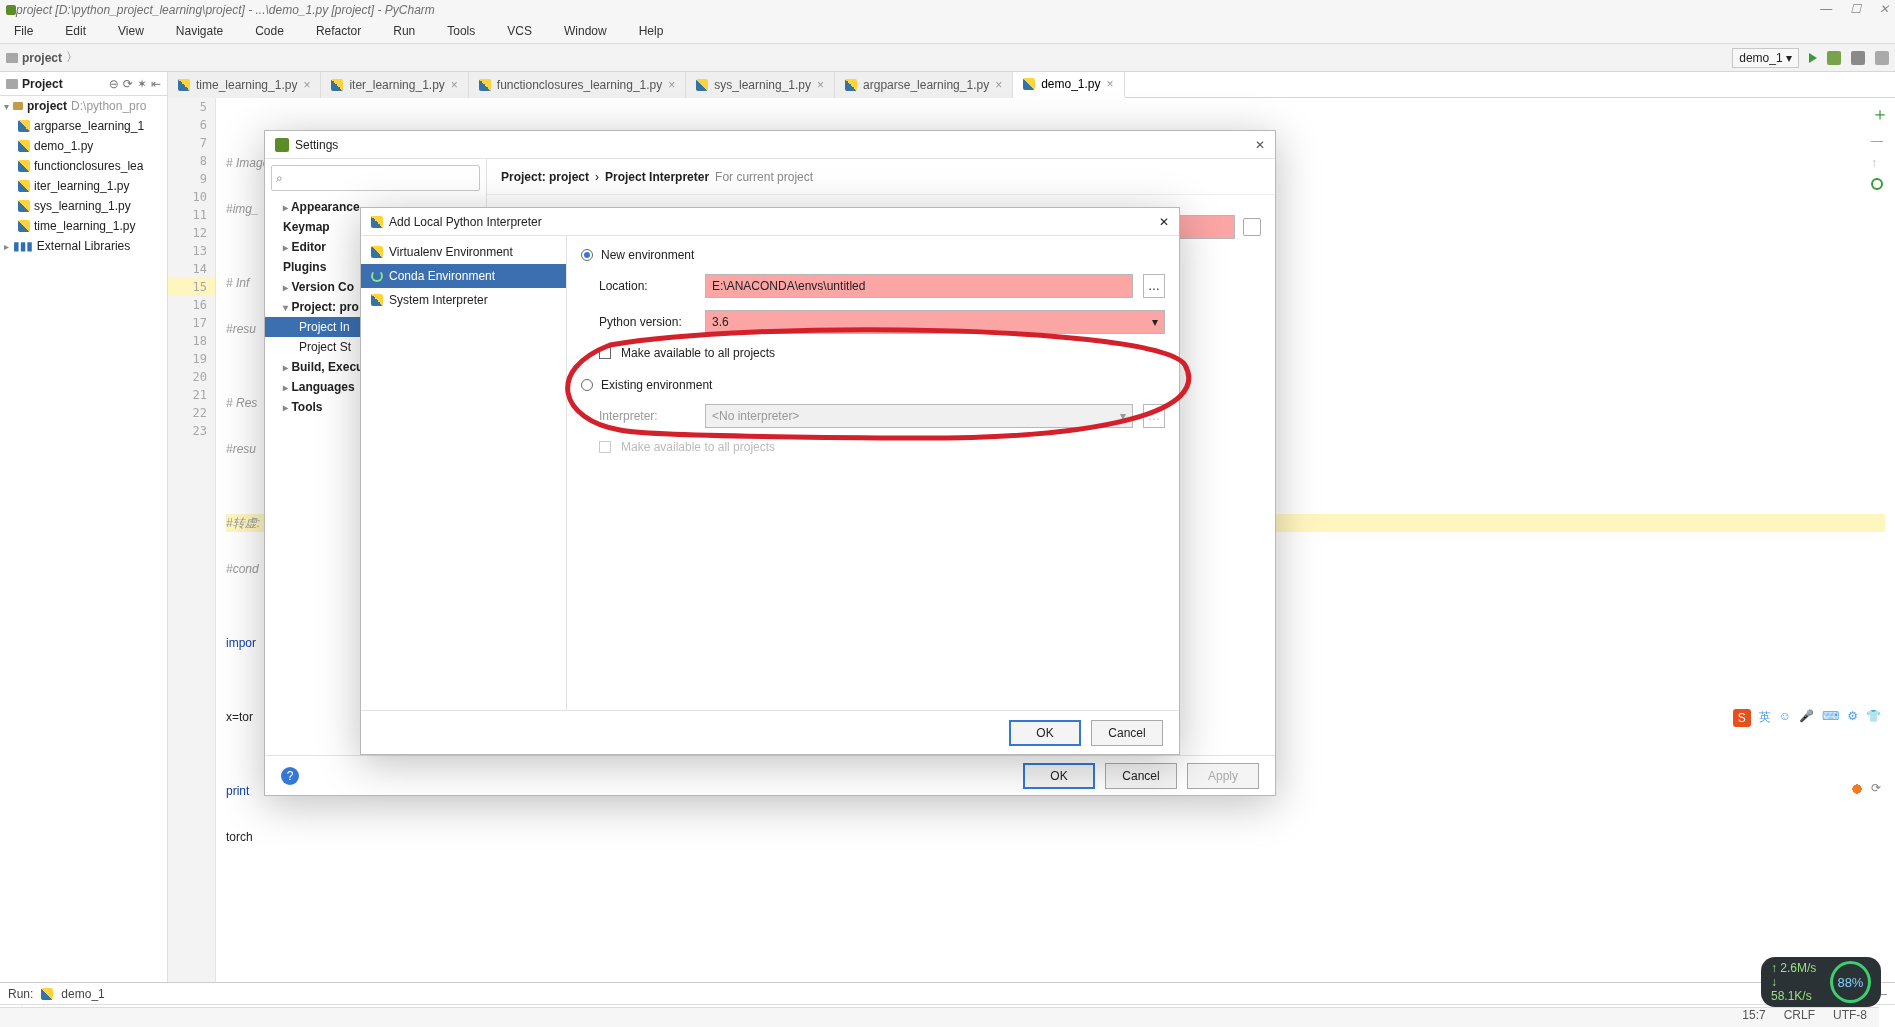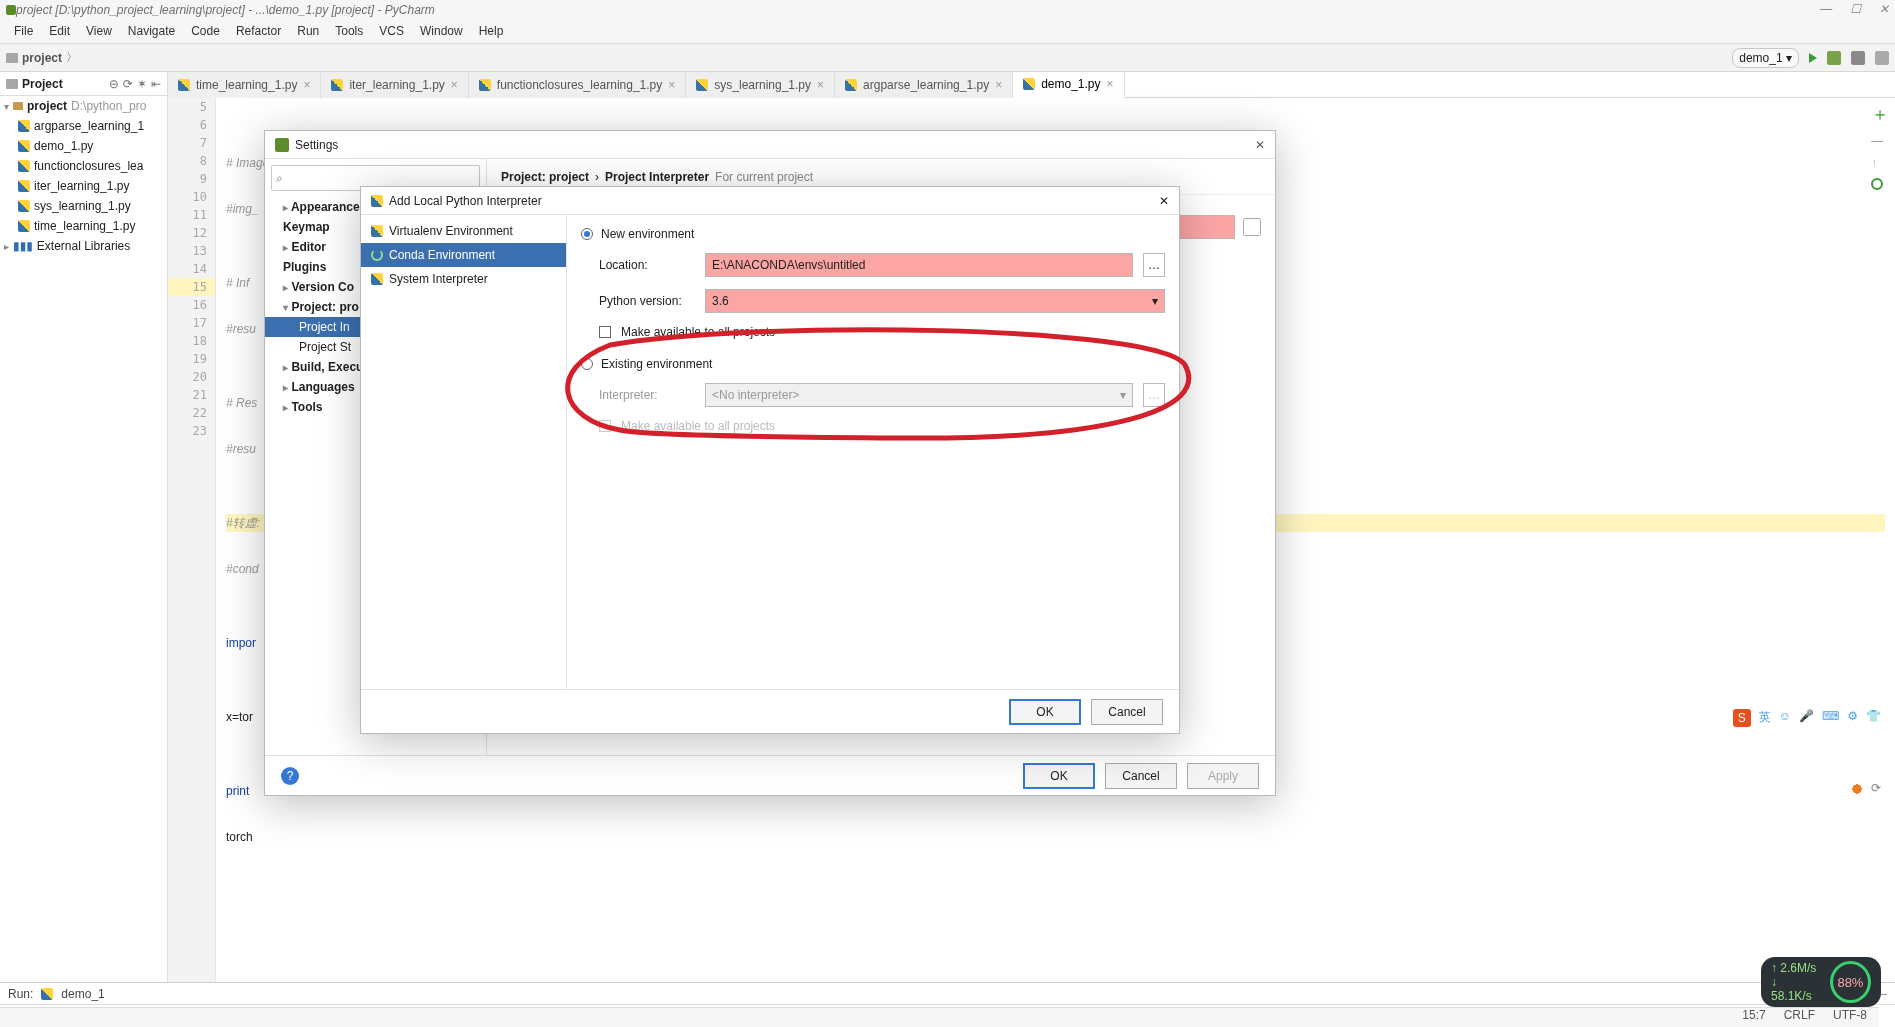--- a/index.html
+++ b/index.html
@@ -2,27 +2,27 @@
 <html><head>
 <meta charset="utf-8">
 <style>
 * { box-sizing: border-box; margin: 0; padding: 0; font-family: "Segoe UI", Arial, sans-serif; font-size: 12px; }
 body { width: 1895px; height: 1027px; background: #f2f2f2; color: #222; overflow: hidden; position: relative; }
 
 
 .titlebar { height: 20px; background: #f6f6f6; color: #6e6e6e; padding: 6px 6px; display: flex; align-items: center; gap: 0; font-style: italic; }
 .titlebar .dot { width: 10px; height: 10px; background: #5c8b2a; border-radius: 2px; display:inline-block;}
 .win-controls { position:absolute; right:6px; top:2px; display:flex; gap:18px; color:#888;}
-.menubar { height: 24px; background: #f6f6f6; border-bottom: 1px solid #ddd; display: flex; gap: 0; padding: 0 6px; }
+.menubar { height: 24px; background: #f6f6f6; border-bottom: 1px solid #ddd; display: flex; gap: 16px; padding: 0 6px; }
 .menubar span { padding: 4px 8px; color:#333;}
 .toolbar { height: 28px; background: #f3f3f3; border-bottom: 1px solid #d6d6d6; display: flex; align-items: center; padding: 0 6px; gap: 6px; }
 .breadcrumb { color:#555; display:flex; align-items:center; gap:4px;}
 .folder-icon { width:12px; height:10px; background:#a7a7a7; display:inline-block; border-radius:1px;}
 .toolbar-right { margin-left:auto; display:flex; gap:10px; align-items:center;}
-.run-config { border:1px solid #c8c8c8; padding:2px 6px; border-radius:8px; background:#f8f8f8;}
+.run-config { border:1px solid #c8c8c8; padding:2px 6px; border-radius:0; background:#f8f8f8;}
 .tri-run { width:0; height:0; border-left:8px solid #3a9b3a; border-top:5px solid transparent; border-bottom:5px solid transparent;}
 .bug-icon,.dots-icon,.srch-icon { width:14px; height:14px; background:#7aa24b; border-radius:2px;}
 .dots-icon{background:#8a8a8a;} .srch-icon{background:#aaa;}
 
 
 .main { position:relative; height: calc(1027px - 20px - 24px - 28px - 25px - 20px); display:flex; overflow:hidden;}
 .proj-tree { width: 168px; background:#fff; border-right:1px solid #ddd;}
 .proj-hdr { height:24px; border-bottom:1px solid #ddd; display:flex; align-items:center; padding:0 6px; gap:4px;}
 .proj-hdr .t { font-weight:bold;}
 .proj-hdr .icons{margin-left:auto; display:flex; gap:4px; color:#777;}
@@ -80,21 +80,21 @@
 .settings-crumb .grey{color:#888;}
 .interp-row{display:flex;gap:8px;align-items:center;padding:20px 14px;}
 .cog{width:18px;height:18px;border:1px solid #aaa;border-radius:2px;}
 .settings-ftr{height:40px;border-top:1px solid #e2e2e2;display:flex;align-items:center;justify-content:flex-end;gap:10px;padding:0 16px;}
 .help-circle{margin-right:auto;width:18px;height:18px;border-radius:50%;background:#3477d4;color:#fff;display:flex;align-items:center;justify-content:center;}
 .btn{width:72px;height:26px;border:1px solid #a8a8a8;background:#f4f4f4;display:flex;align-items:center;justify-content:center;}
 .btn.primary{border:2px solid #3477d4;}
 .btn.disabled{color:#aaa;}
 
 
-.add-dlg{position:absolute;left:360px;top:186px;width:820px;height:548px;background:#fff;border:1px solid #b8b8b8;box-shadow:0 8px 40px rgba(0,0,0,.25);}
+.add-dlg{position:absolute;left:360px;top:207px;width:820px;height:548px;background:#fff;border:1px solid #b8b8b8;box-shadow:0 8px 40px rgba(0,0,0,.25);}
 .add-title{height:28px;display:flex;align-items:center;padding:0 10px;gap:6px;border-bottom:1px solid #e2e2e2;}
 .add-body{display:flex;height:calc(100% - 28px - 44px);}
 .add-side{width:206px;border-right:1px solid #e2e2e2;padding-top:4px;}
 .env-item{padding:5px 10px;display:flex;align-items:center;gap:6px;}
 .env-item.sel{background:#3b6fb0;color:#fff;}
 .spin{width:12px;height:12px;border:2px solid #8ae28a;border-top-color:transparent;border-radius:50%;}
 .add-main{flex:1;padding:12px 14px;display:flex;flex-direction:column;gap:12px;}
 .radio-row{display:flex;align-items:center;gap:8px;}
 .radio{width:12px;height:12px;border:1px solid #666;border-radius:50%;display:flex;align-items:center;justify-content:center;}
 .radio.on::after{content:"";width:6px;height:6px;background:#3477d4;border-radius:50%;}
@@ -106,21 +106,21 @@
 .chkbox{width:12px;height:12px;border:1px solid #666;}
 .add-ftr{height:44px;border-top:1px solid #e2e2e2;display:flex;align-items:center;justify-content:flex-end;gap:10px;padding:0 16px;}
 
 .ann{position:absolute;pointer-events:none;}
 .ann svg{overflow:visible;}
 
 
 .sys{position:absolute;right:14px;bottom:230px;display:flex;gap:6px;color:#888;}
 .sys .sq{width:16px;height:16px;background:radial-gradient(circle,#f37a21 40%,#fff 42%);}
 .speed{position:absolute;right:14px;bottom:20px;width:120px;height:50px;background:#2b3236;border-radius:14px;color:#9be084;display:flex;align-items:center;gap:10px;padding:4px 10px;font-family:Consolas,monospace;margin-top:45px;}
-.speed .big{width:42px;height:42px;border-radius:50%;border:3px solid #3bd06e;display:flex;align-items:center;justify-content:center;color:#fca5a5;font-size:13px;}
+.speed .big{width:42px;height:42px;border-radius:50%;border:3px solid #3bd06e;display:flex;align-items:center;justify-content:center;color:#7dd3fc;font-size:13px;}
 .ime{position:absolute;right:14px;bottom:300px;display:flex;gap:8px;color:#4aa0e8;}
 .ime .s{width:18px;height:18px;background:#e94f1b;color:#fff;display:flex;align-items:center;justify-content:center;border-radius:3px;}
 select.inp{appearance:none;}
 </style>
 </head>
 <body>
 
 <div class="titlebar">
   <span class="dot"></span>
   <span>project [D:\python_project_learning\project] - ...\demo_1.py [project] - PyCharm</span>

